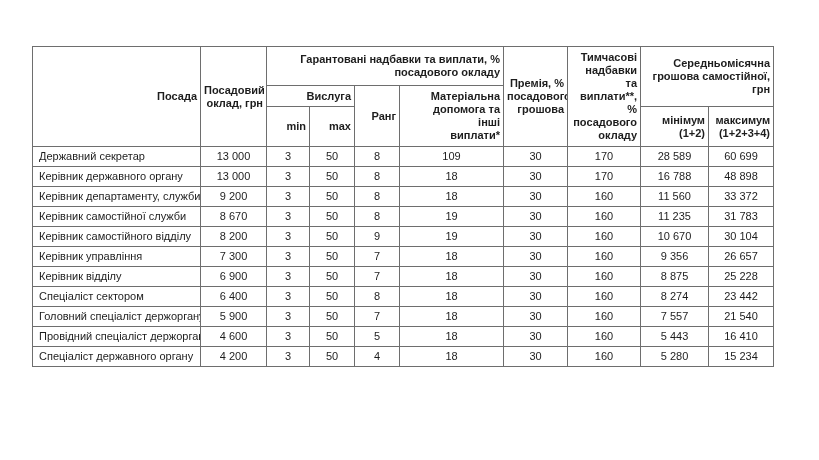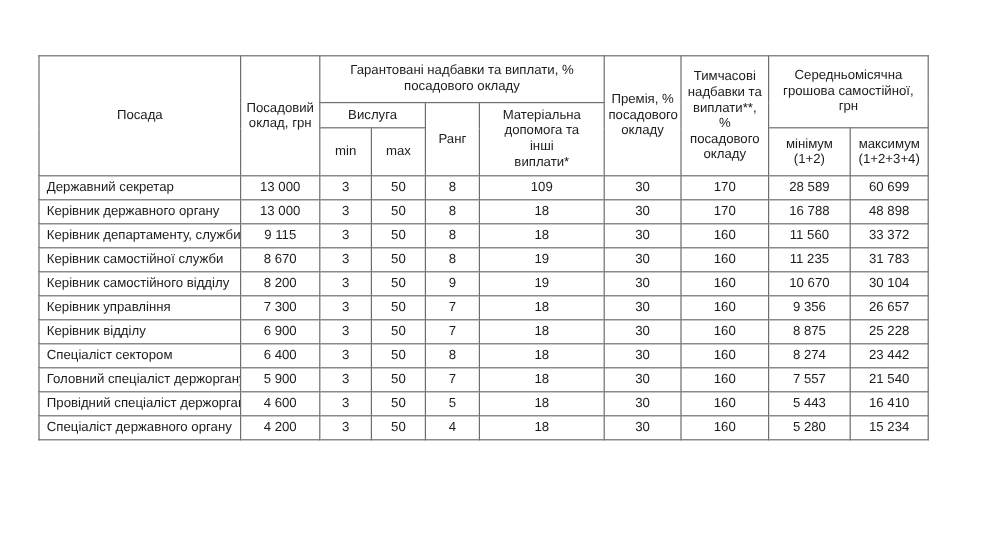--- a/index.html
+++ b/index.html
@@ -26,24 +26,24 @@
     width: 741px;
     background: #ffffff;
   }
   table.salary th,
   table.salary td {
     border: 1px solid #6e6e6e;
     vertical-align: middle;
     overflow: hidden;
   }
   table.salary th {
-    font-weight: normal;
+    font-weight: bold;
     font-size: 11px;
     line-height: 13px;
-    text-align: center;
+    text-align: right;
     padding: 2px 3px;
     white-space: pre-line;
   }
   table.salary td {
     font-weight: normal;
     font-size: 11px;
     line-height: 13px;
     text-align: center;
     padding: 1px 3px;
     white-space: nowrap;
@@ -76,21 +76,21 @@
     </colgroup>
     <thead>
       <tr class="hr1">
         <th rowspan="3">Посада</th>
         <th rowspan="3">Посадовий
 оклад, грн</th>
         <th colspan="4">Гарантовані надбавки та виплати, %
 посадового окладу</th>
         <th rowspan="3">Премія, %
 посадового
-окладу</th>
+грошова</th>
         <th rowspan="3">Тимчасові
 надбавки та
 виплати**,
 %
 посадового
 окладу</th>
         <th colspan="2" rowspan="2">Середньомісячна
 грошова самостійної,
 грн</th>
       </tr>
@@ -131,21 +131,21 @@
           <td>50</td>
           <td>8</td>
           <td>18</td>
           <td>30</td>
           <td>170</td>
           <td>16 788</td>
           <td>48 898</td>
         </tr>
         <tr>
           <td class="posada">Керівник департаменту, служби</td>
-          <td>9 115</td>
+          <td>9 200</td>
           <td>3</td>
           <td>50</td>
           <td>8</td>
           <td>18</td>
           <td>30</td>
           <td>160</td>
           <td>11 560</td>
           <td>33 372</td>
         </tr>
         <tr>

